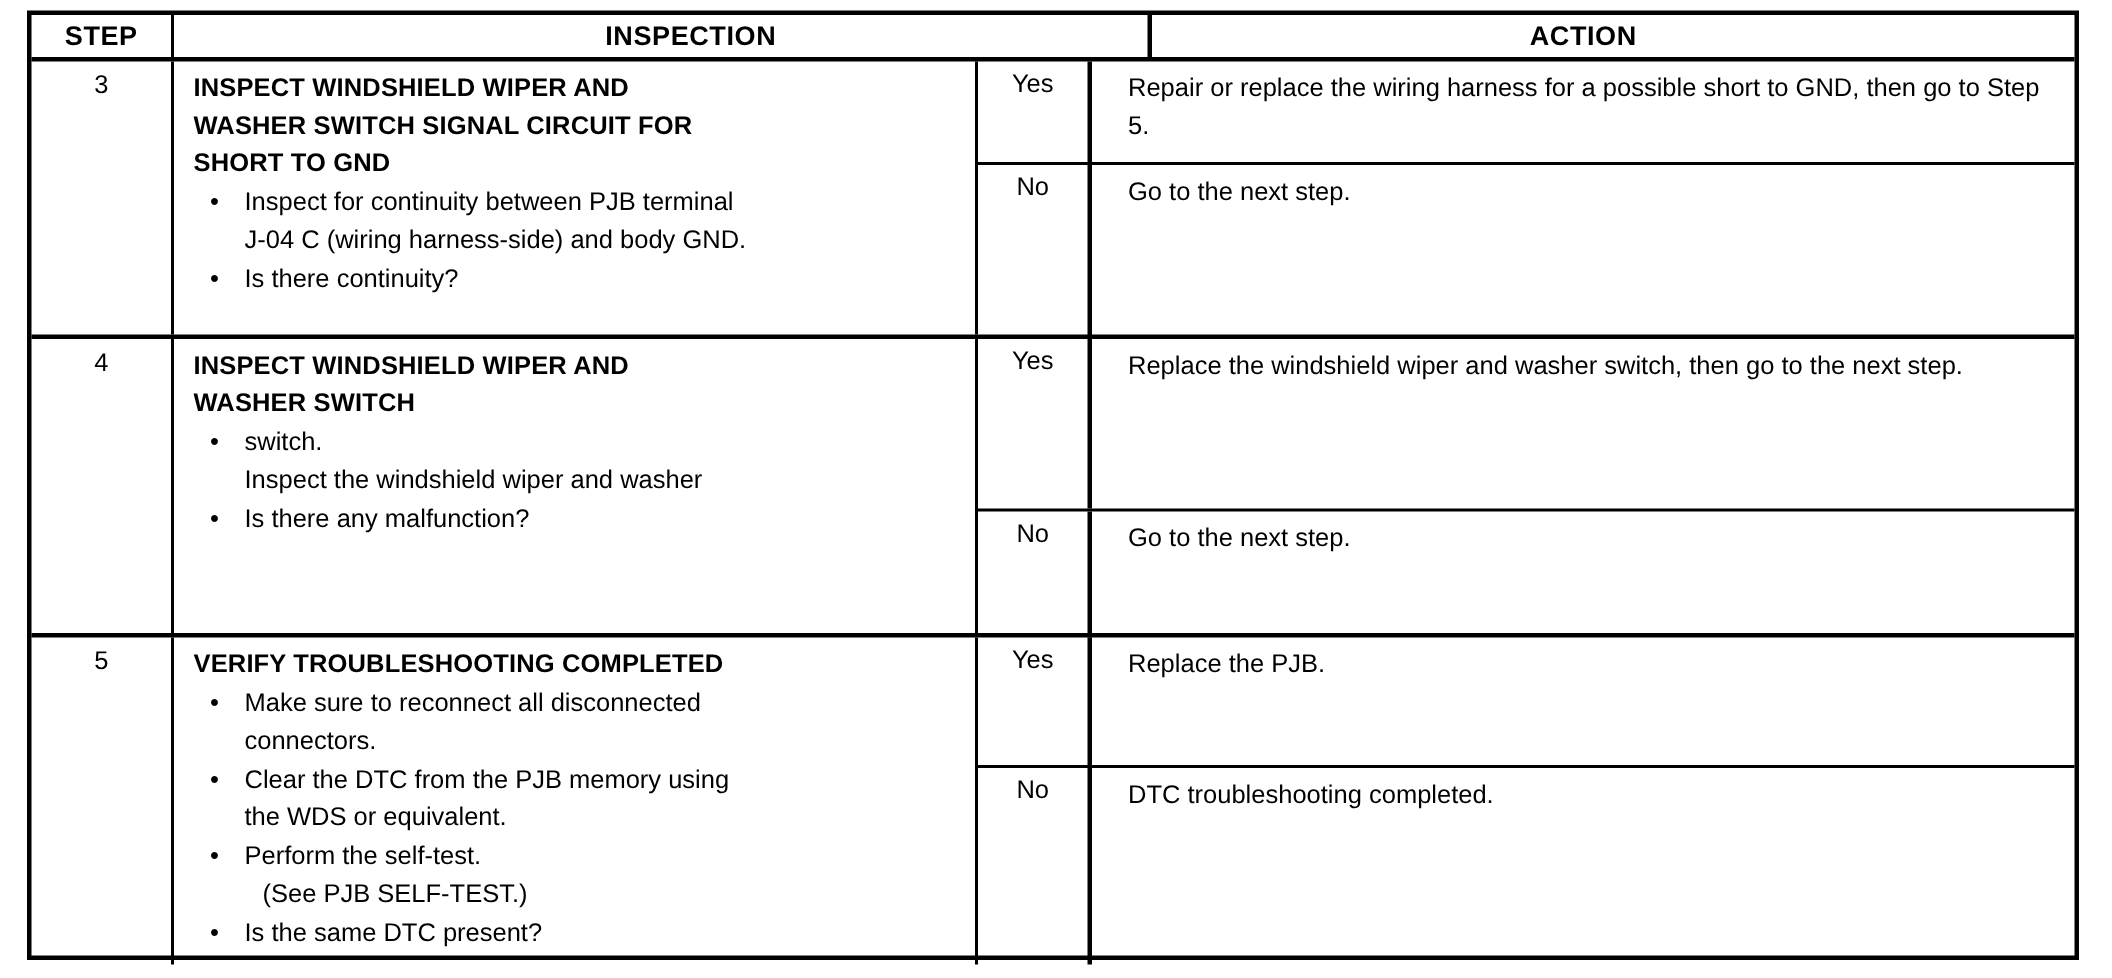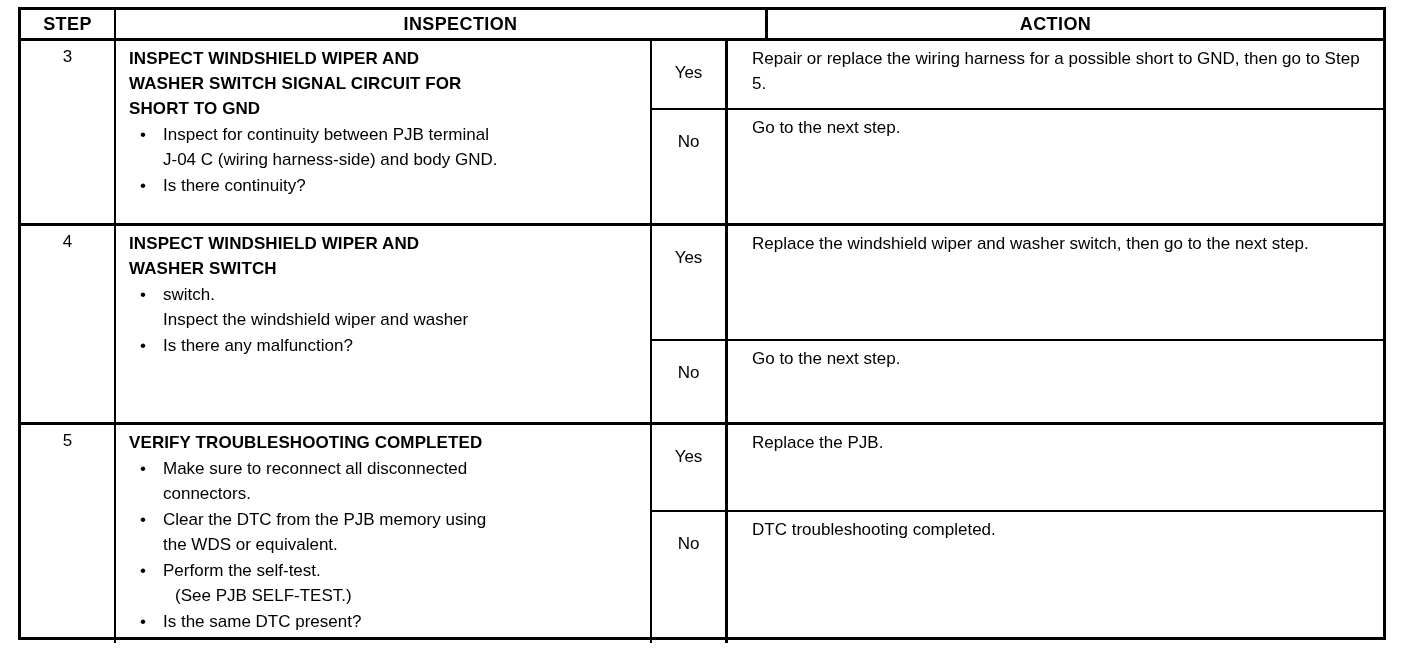--- a/index.html
+++ b/index.html
@@ -156,21 +156,21 @@
   .ans-label {
     position: absolute;
     left: 0;
     top: 0;
     bottom: 0;
     width: 76px;
     border-right: 3px solid #000;
     box-sizing: border-box;
     text-align: center;
     font-size: 17px;
-    padding-top: 22px;
+    padding-top: 5px;
   }
   .ans-text {
     position: absolute;
     left: 76px;
     top: 0;
     bottom: 0;
     right: 0;
     box-sizing: border-box;
     padding: 5px 10px 0 24px;
     font-size: 17px;

